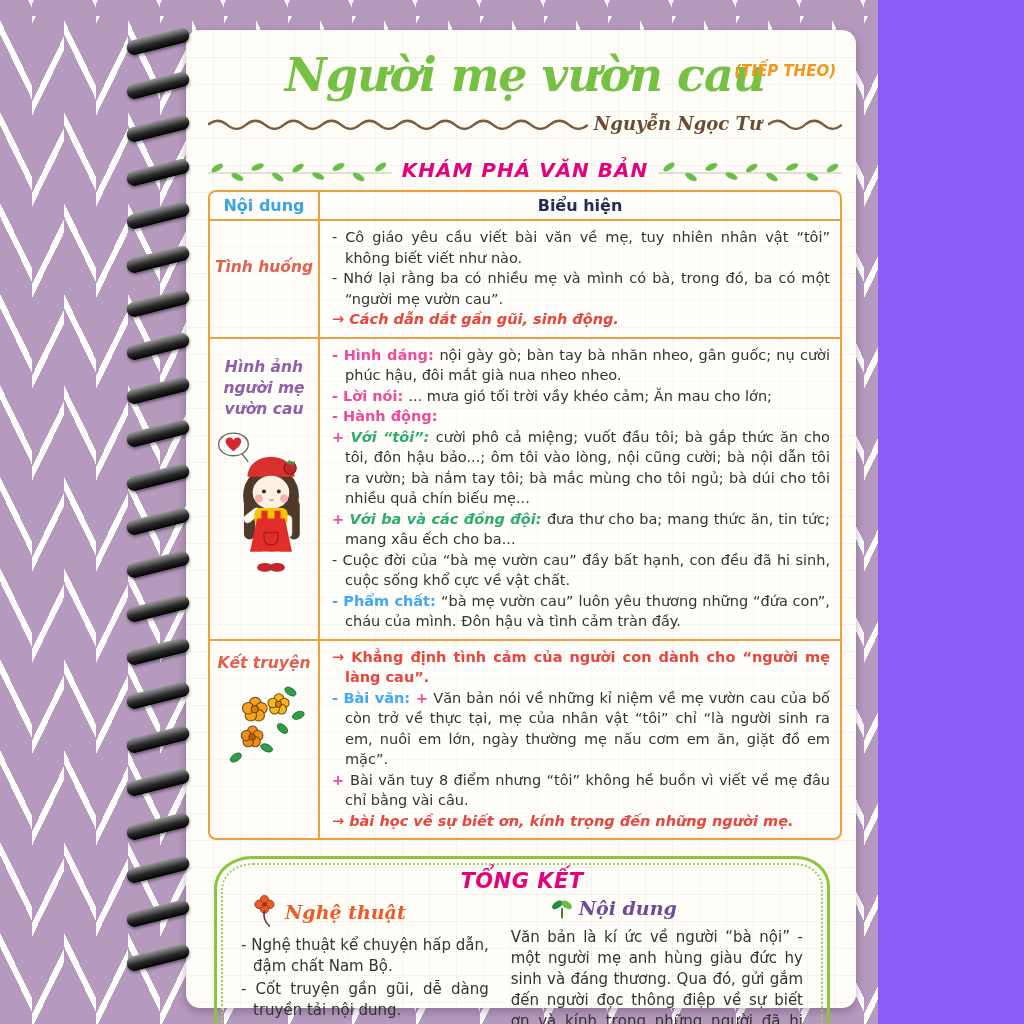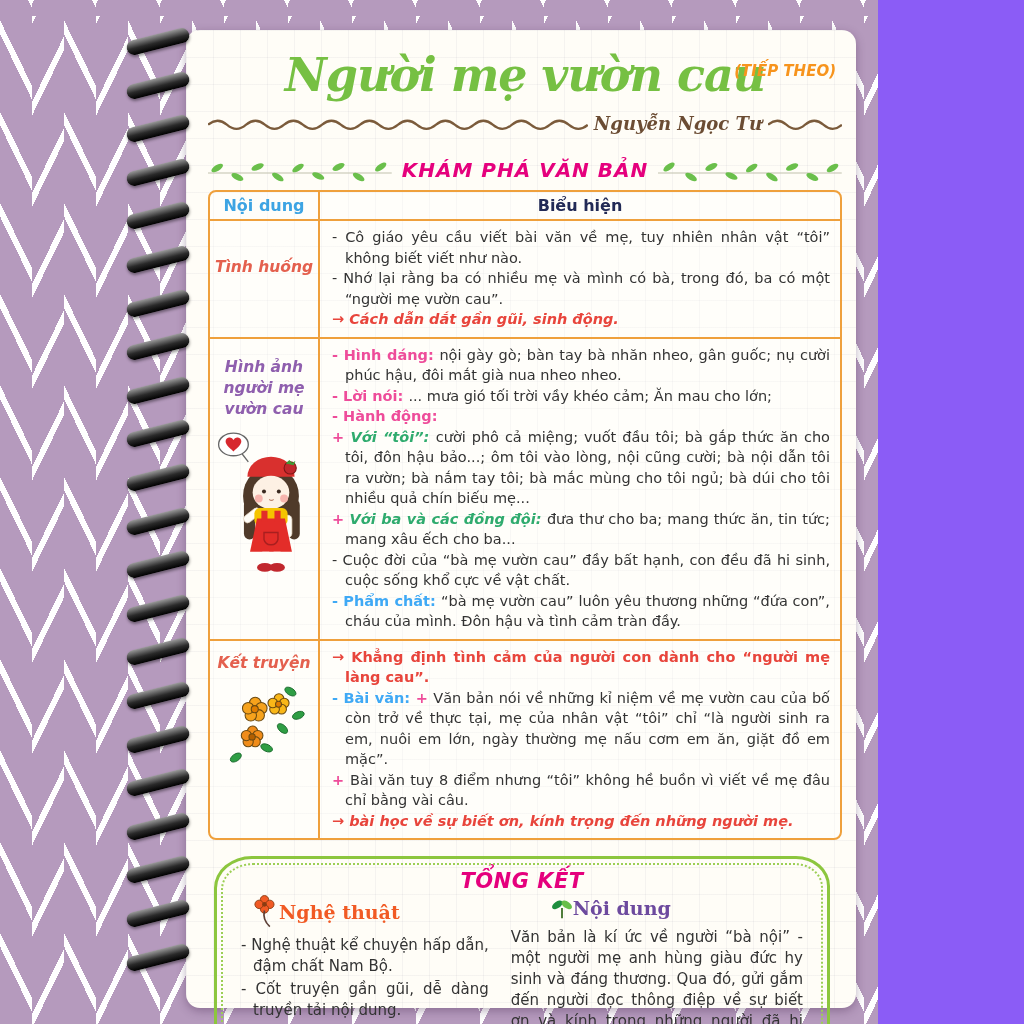--- a/index.html
+++ b/index.html
@@ -53,22 +53,22 @@
   .seg-rd{color:#e8453c;font-weight:bold;}
   .seg-ri{color:#e8453c;font-weight:bold;font-style:italic;}
   
   .summary{position:relative;margin:16px 12px 0 6px;border:3px solid #8cc63e;
            border-radius:38px 34px 40px 36px/32px 30px 34px 30px;padding:8px 24px 30px 24px;}
   .summary::before{content:"";position:absolute;inset:4px;border:2px dotted #9ccf55;
            border-radius:32px 28px 34px 30px/26px 24px 28px 24px;pointer-events:none;}
   .summary-heading{text-align:center;color:#e5007d;font-weight:bold;font-style:italic;
            font-size:21px;letter-spacing:.5px;margin-top:2px;}
   .summary-grid{display:grid;grid-template-columns:1fr 1.18fr;column-gap:22px;margin-top:2px;}
-  .col-head{display:flex;align-items:center;font-family:"DejaVu Serif",serif;
-           font-weight:bold;font-size:19px;margin-bottom:6px;}
+  .col-head{display:flex;align-items:center;gap:6px;font-family:"DejaVu Serif",serif;
+           font-style:italic;font-weight:bold;font-size:19px;margin-bottom:6px;}
   .col-head.art{color:#f15a24;padding-left:12px;}
   .col-head.content{color:#6d4a9e;padding-left:40px;}
   .sum-item{font-size:15px;line-height:21px;color:#333;padding-left:12px;text-indent:-12px;
            text-align:justify;margin-bottom:2px;}
   .sum-text{font-size:15px;line-height:21px;color:#333;text-align:justify;}
 </style>
 </head>
 <body>
 
 <div class="stage">

